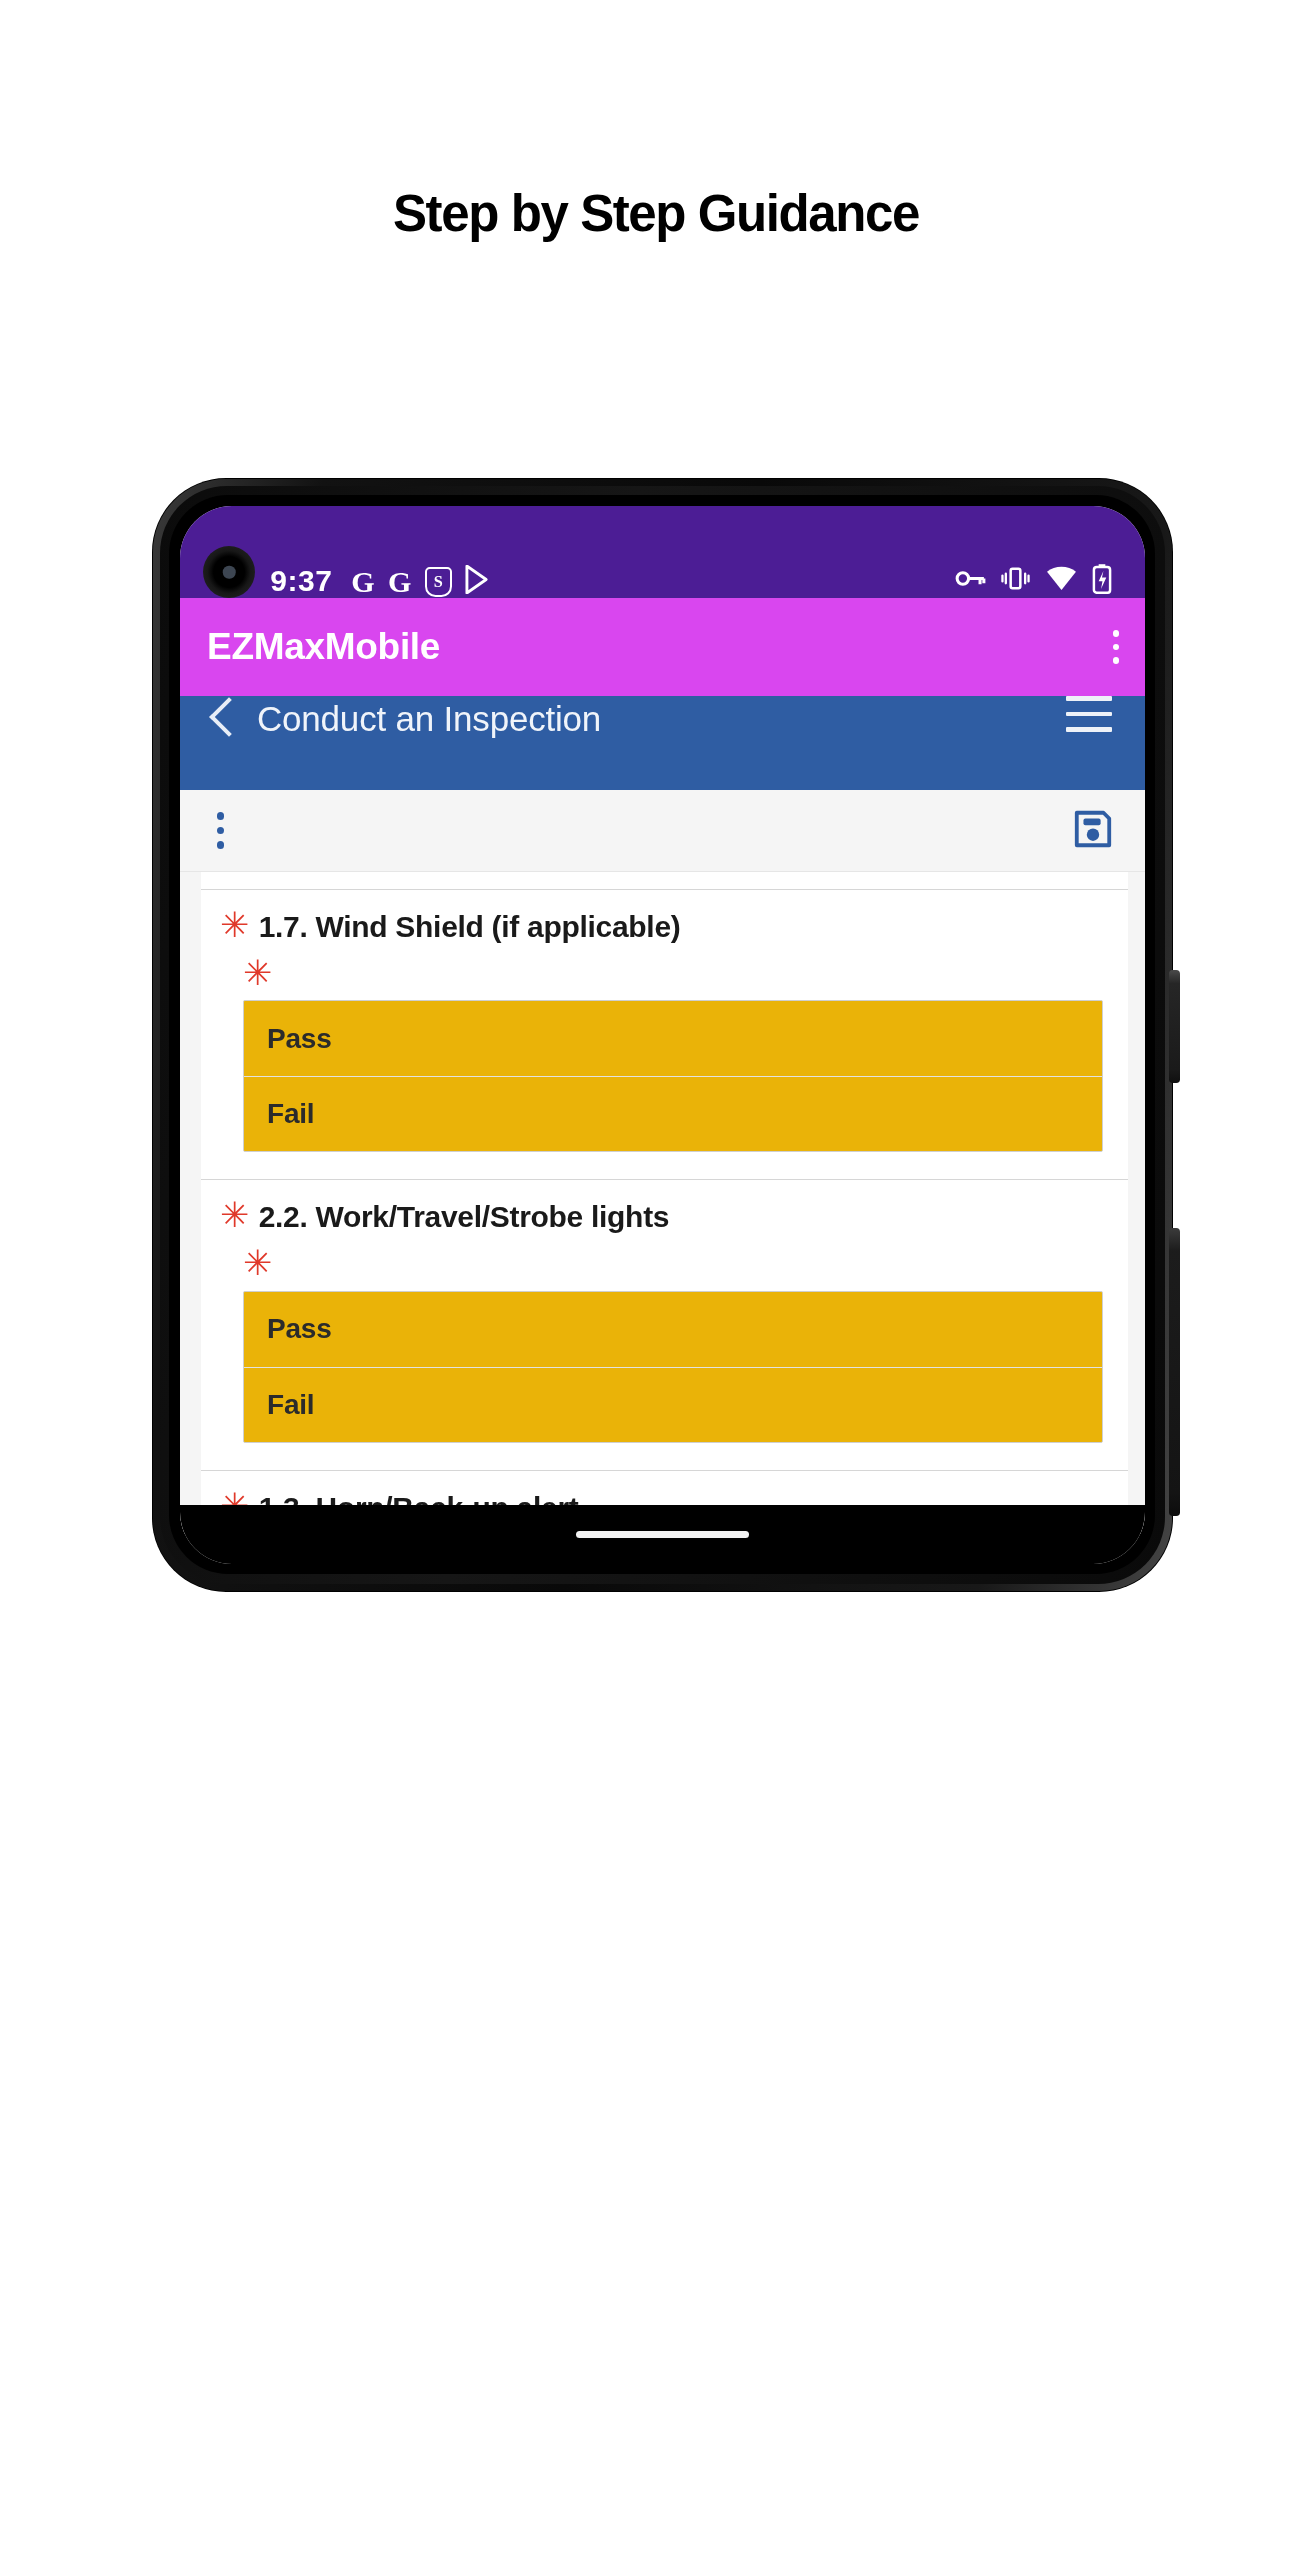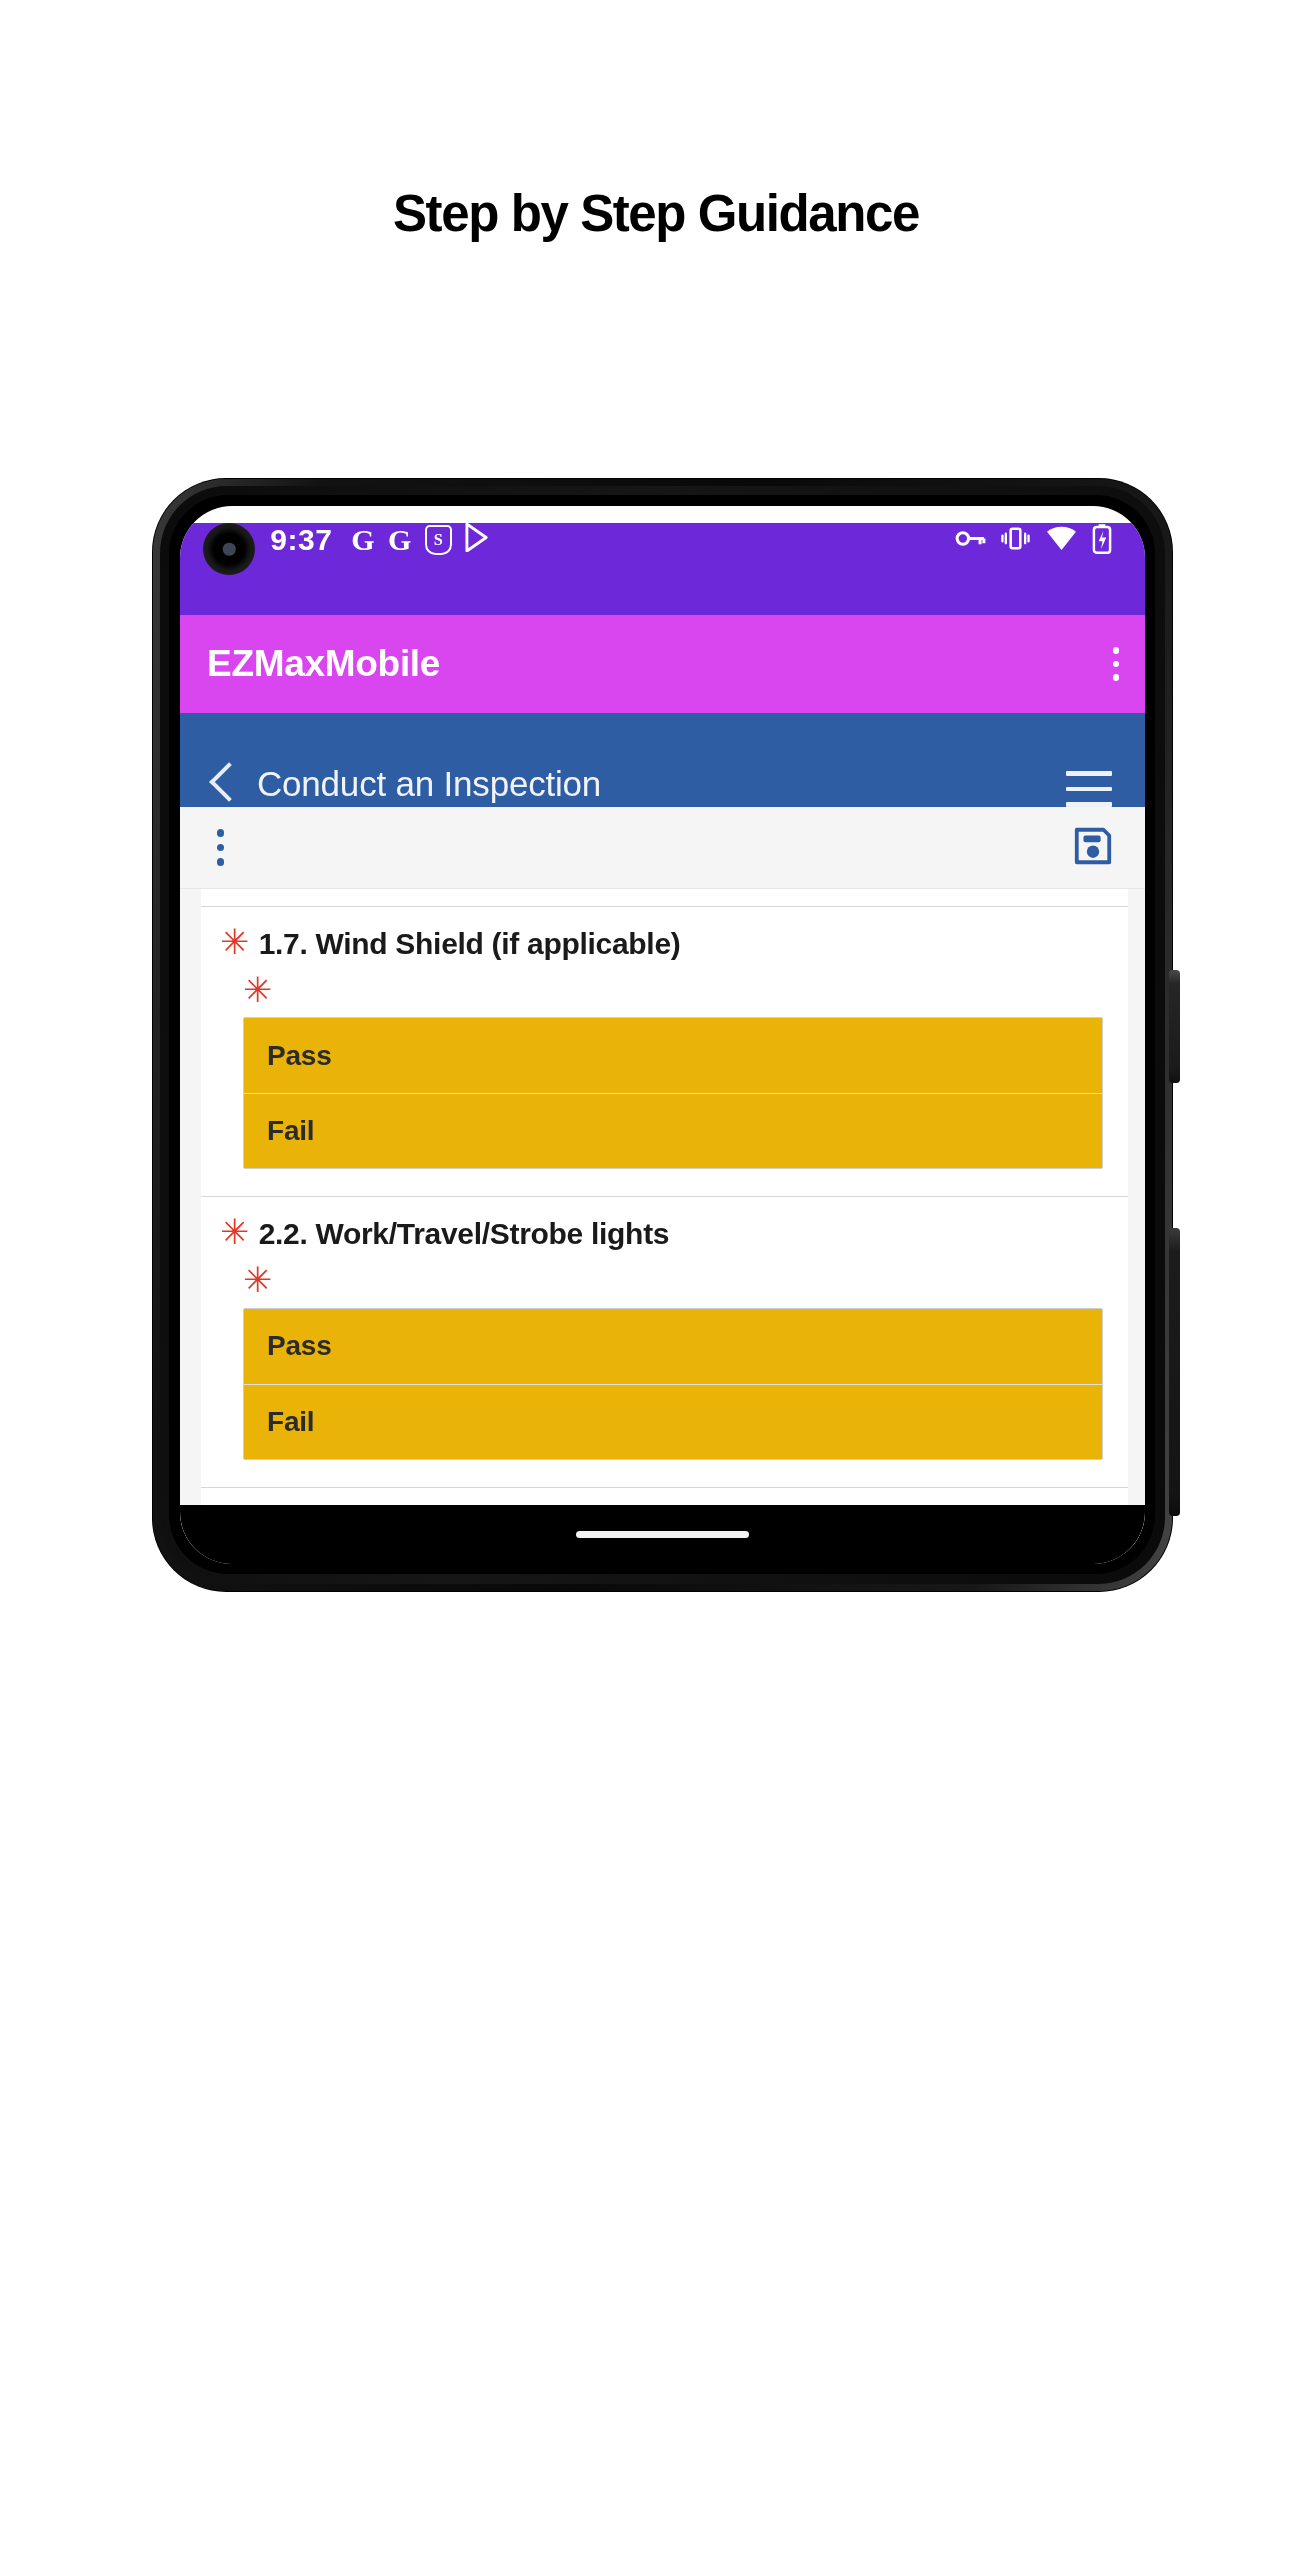--- a/index.html
+++ b/index.html
@@ -93,27 +93,26 @@
     width: 10.5px;
     height: 288px;
     border-radius: 3.8px;
     background: linear-gradient(180deg,#3b3b3b 0%, #1c1c1c 8%, #141414 92%, #0c0c0c 100%);
   }
 
   
   .statusbar {
     position: relative;
     height: 92px;
-    background: #6d28d9;
-    display: flex;
-    align-items: flex-start;
+    background: #4c1d95;
+    display: flex;
+    align-items: flex-end;
     padding: 0 33px 0 23px;
     box-sizing: border-box;
     color: #ffffff;
-    margin-top: 17px;
   }
   .punch-hole {
     width: 52px;
     height: 52px;
     border-radius: 50%;
     background: radial-gradient(circle at 50% 50%, #000 0%, #000 42%, #171717 58%, #2b2b2b 100%);
     position: relative;
     flex: 0 0 auto;
     margin-right: 15.3px;
   }
@@ -186,21 +185,21 @@
     width: 6.7px; height: 6.7px; border-radius: 50%;
     background: #ffffff;
     display: block;
   }
 
   
   .bluebar {
     height: 94px;
     background: #2f5da3;
     display: flex;
-    align-items: flex-end;
+    align-items: flex-start;
     padding: 0 33px 0 25px;
     box-sizing: border-box;
     justify-content: space-between;
   }
   .bluebar-left { display: flex; align-items: center; gap: 19px; }
   .back-chevron {
     width: 33px; height: 46px;
     position: relative;
     cursor: pointer;
   }

